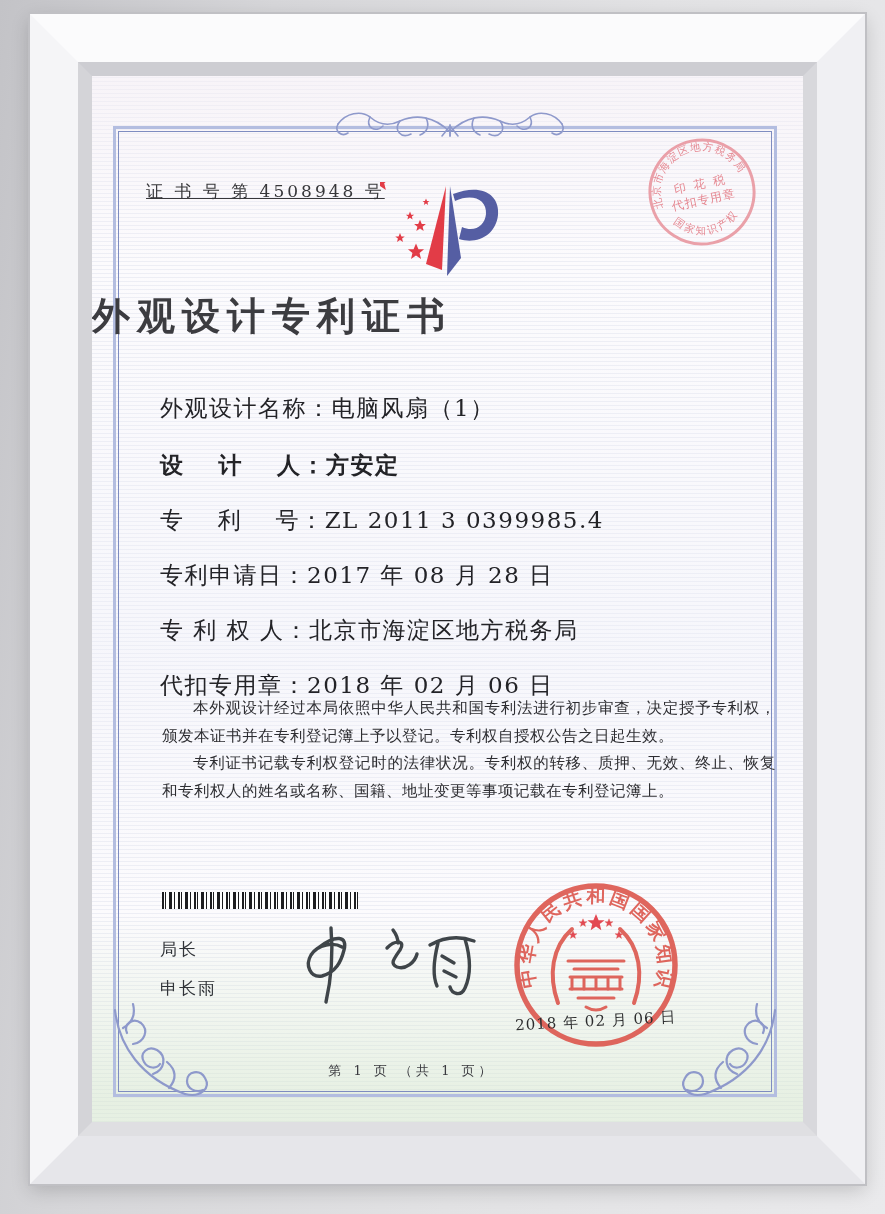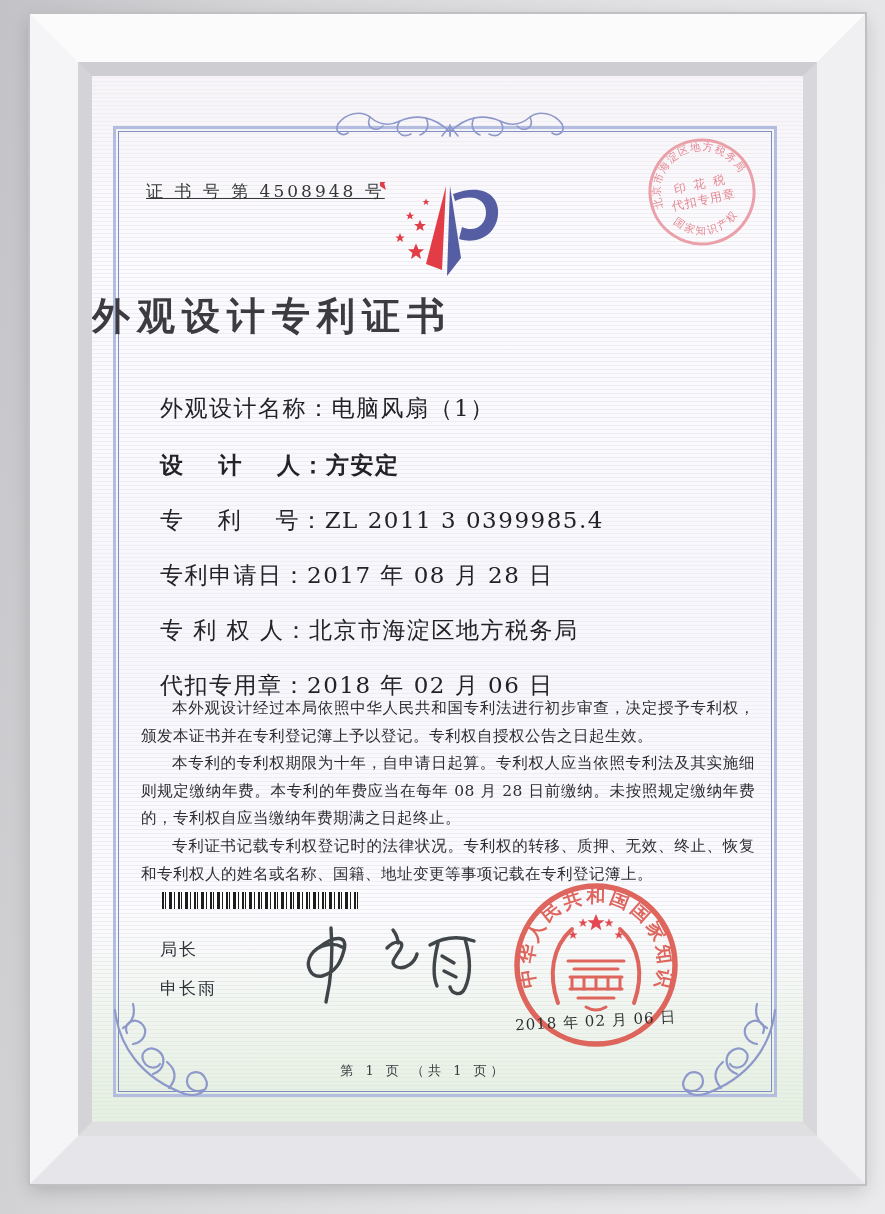--- a/index.html
+++ b/index.html
@@ -35,37 +35,37 @@
   .ornament{position:absolute;pointer-events:none;}
   .cert-number{position:absolute;left:54px;top:104px;font-size:17px;letter-spacing:3px;color:#37373a;text-decoration:underline;}
   .logo{position:absolute;left:288px;top:106px;width:124px;height:104px;}
   .title{
     position:absolute;left:0;top:215px;width:100%;text-align:left;
     font-size:38px;font-weight:700;letter-spacing:7px;color:#3c3c40;
   }
   .field{position:absolute;left:68px;font-size:23px;color:#232327;letter-spacing:1.5px;white-space:nowrap;}
   .field .flabel{color:#232327;}
   .body-text{
-    position:absolute;left:49px;top:619px;width:614px;
+    position:absolute;left:70px;top:619px;width:614px;
     font-size:15.5px;line-height:27.6px;color:#2e2e32;text-align:justify;letter-spacing:.5px;
   }
   .body-text p{margin:0;text-indent:2em;}
   .barcode{
     position:absolute;left:70px;top:816px;width:196px;height:17px;
     background:repeating-linear-gradient(90deg,
       #1d1d20 0 2px,#fff 2px 3px,#1d1d20 3px 4px,#fff 4px 7px,
       #1d1d20 7px 10px,#fff 10px 12px,#1d1d20 12px 13px,#fff 13px 16px);
   }
   .officer{position:absolute;left:68px;top:862px;font-size:17px;color:#303338;letter-spacing:2px;
     font-family:Liberation Serif, serif;}
   .officer div{margin-bottom:16px;}
   .signature{position:absolute;left:192px;top:842px;width:210px;height:95px;}
   .seal{position:absolute;left:404px;top:789px;width:200px;height:200px;opacity:.93;}
   .tax-stamp{position:absolute;left:548px;top:54px;width:124px;height:124px;transform:rotate(-12deg);opacity:.85;}
-  .footer{position:absolute;left:12px;top:986px;width:90%;text-align:center;font-size:13px;letter-spacing:4px;color:#3b3b40;}
+  .footer{position:absolute;left:0;top:986px;width:90%;text-align:center;font-size:13px;letter-spacing:4px;color:#3b3b40;}
 </style>
 </head>
 <body>
 
 <div class="photo">
   <div class="frame-bevel">
     <div class="mat-shadow">
       <div class="paper">
 
         <div class="border-outer"></div>
@@ -132,21 +132,20 @@
         </div>
         <div class="field" style="top:539px;">
           <span class="flabel">专 利 权 人：</span><span>北京市海淀区地方税务局</span>
         </div>
         <div class="field" style="top:594px;">
           <span class="flabel">代扣专用章：</span><span>2018 年 02 月 06 日</span>
         </div>
 
         <div class="body-text">
           <p>本外观设计经过本局依照中华人民共和国专利法进行初步审查，决定授予专利权，颁发本证书并在专利登记簿上予以登记。专利权自授权公告之日起生效。</p>
-          <p>本专利的专利权期限为十年，自申请日起算。专利权人应当依照专利法及其实施细则规定缴纳年费。本专利的年费应当在每年 08 月 28 日前缴纳。未按照规定缴纳年费的，专利权自应当缴纳年费期满之日起终止。</p>
           <p>专利证书记载专利权登记时的法律状况。专利权的转移、质押、无效、终止、恢复和专利权人的姓名或名称、国籍、地址变更等事项记载在专利登记簿上。</p>
         </div>
 
         <div class="barcode"></div>
 
         <div class="officer">
           <div>局长</div>
           <div>申长雨</div>
         </div>
 

